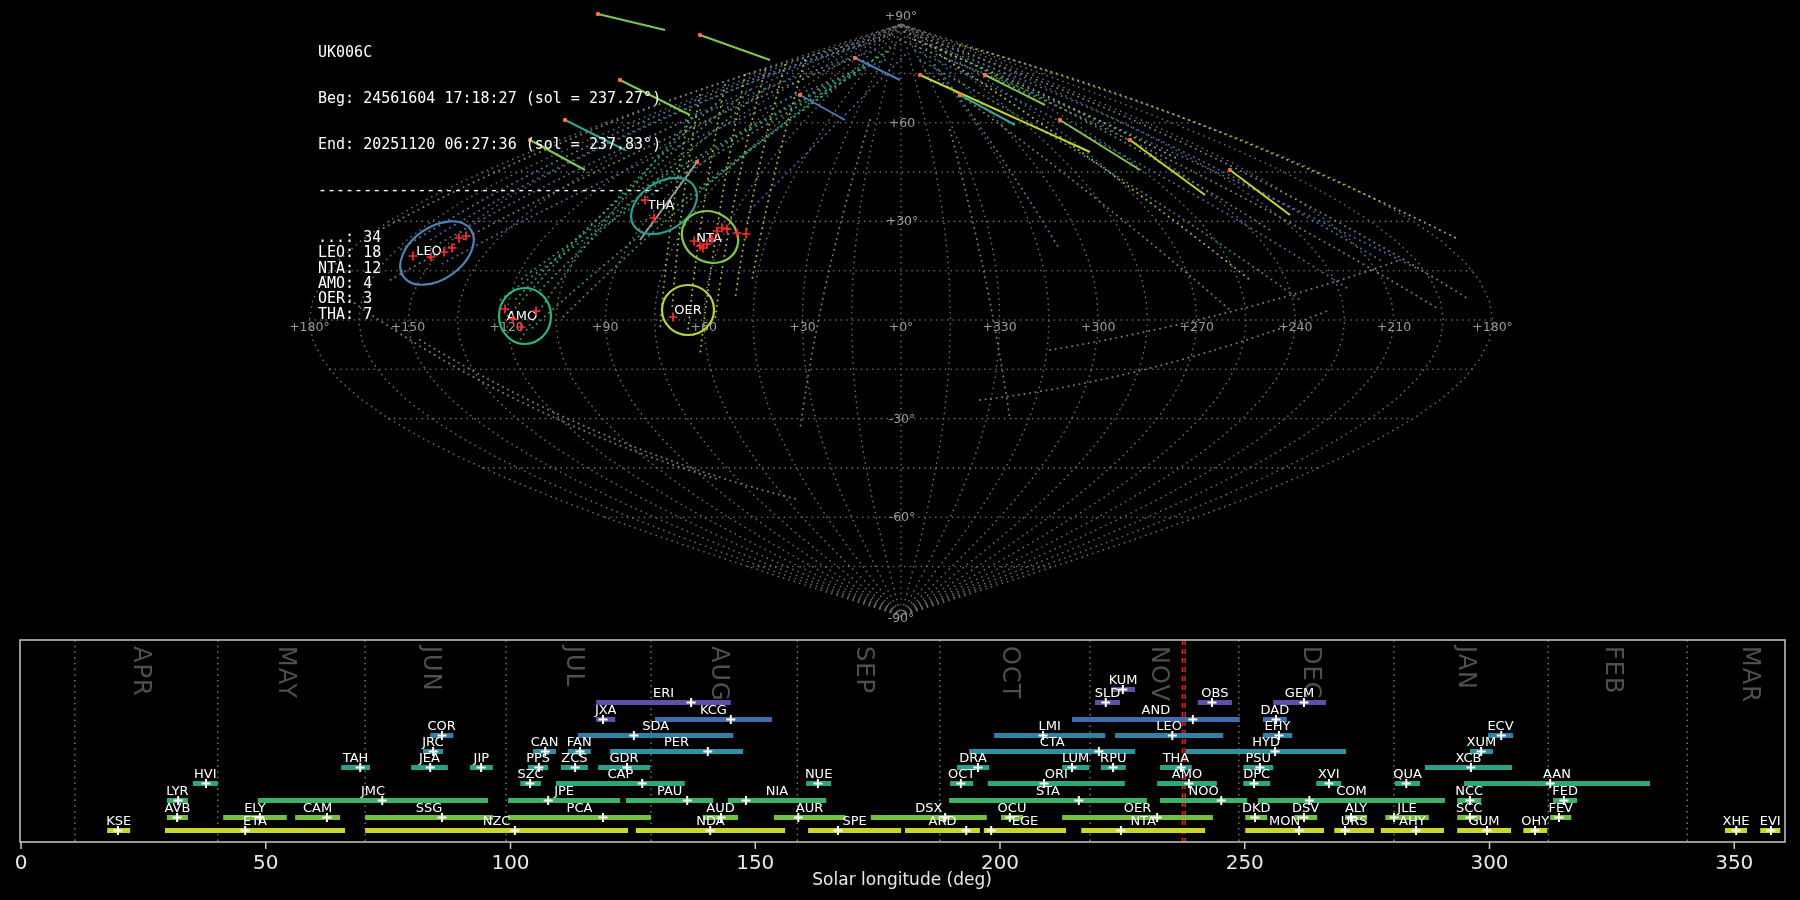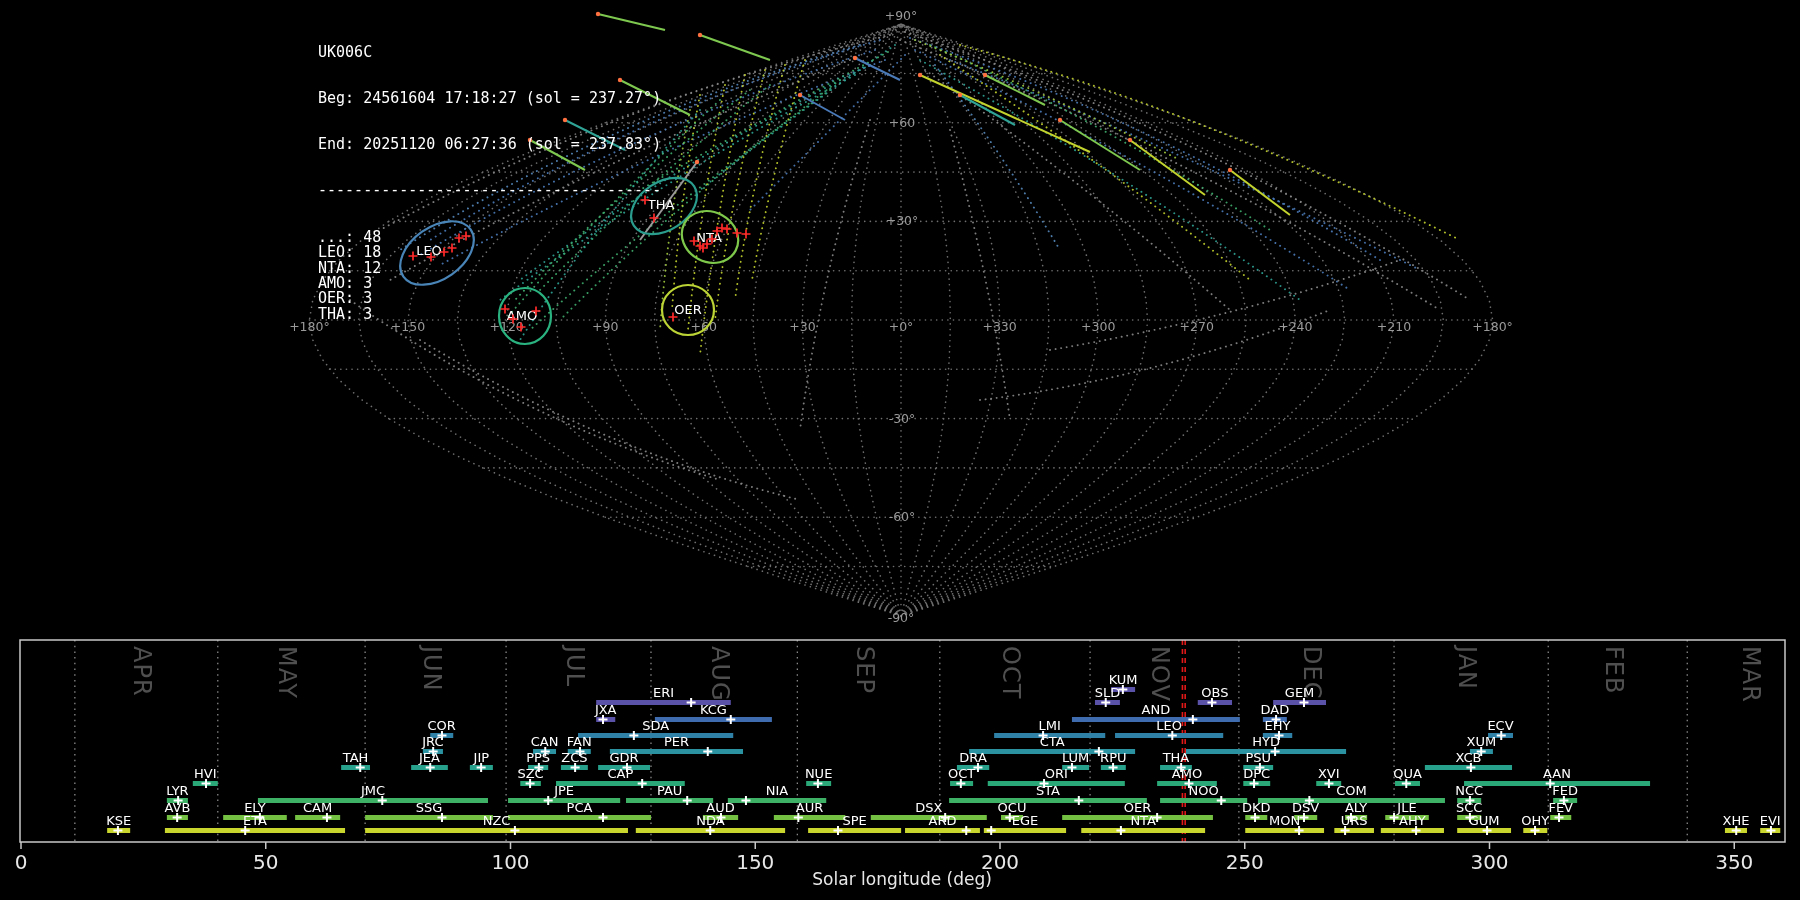--- a/index.html
+++ b/index.html
@@ -173,21 +173,21 @@
       <path d="M531.5 311H540.5M536 306.5V315.5" stroke="#ff2a2a" stroke-width="1.7" fill="none"></path>
       <path d="M516.5 327H525.5M521 322.5V331.5" stroke="#ff2a2a" stroke-width="1.7" fill="none"></path>
       <path d="M668.5 317H677.5M673 312.5V321.5" stroke="#ff2a2a" stroke-width="1.7" fill="none"></path>
     </svg>
 
 <div class="hdr">
   <div>UK006C</div>
   <div>Beg: 24561604 17:18:27 (sol = 237.27°)</div>
   <div>End: 20251120 06:27:36 (sol = 237.83°)</div>
   <div>--------------------------------------</div>
-  <div id="counts"><div>...: 48</div><div>LEO: 18</div><div>NTA: 12</div><div>AMO: 3</div><div>OER: 3</div><div>THA: 3</div></div>
+  <div id="counts"><div>...: 34</div><div>LEO: 18</div><div>NTA: 12</div><div>AMO: 4</div><div>OER: 3</div><div>THA: 7</div></div>
 </div>
 
 <svg id="timeline" style="top:630px" width="1800" height="270" viewBox="0 630 1800 270">
       <line x1="74.845" y1="640" x2="74.845" y2="842" stroke="#888" stroke-width="1.3" stroke-dasharray="1.5 4.2"></line>
       <text transform="translate(134.312 646) rotate(90)" x="0" y="0" text-anchor="start" fill="#4f4f4f" font-size="24" letter-spacing="1px">APR</text>
       <line x1="217.779" y1="640" x2="217.779" y2="842" stroke="#888" stroke-width="1.3" stroke-dasharray="1.5 4.2"></line>
       <text transform="translate(279.44874999999996 646) rotate(90)" x="0" y="0" text-anchor="start" fill="#4f4f4f" font-size="24" letter-spacing="1px">MAY</text>
       <line x1="365.1185" y1="640" x2="365.1185" y2="842" stroke="#888" stroke-width="1.3" stroke-dasharray="1.5 4.2"></line>
       <text transform="translate(423.6064999999999 646) rotate(90)" x="0" y="0" text-anchor="start" fill="#4f4f4f" font-size="24" letter-spacing="1px">JUN</text>
       <line x1="506.0944999999999" y1="640" x2="506.0944999999999" y2="842" stroke="#888" stroke-width="1.3" stroke-dasharray="1.5 4.2"></line>

